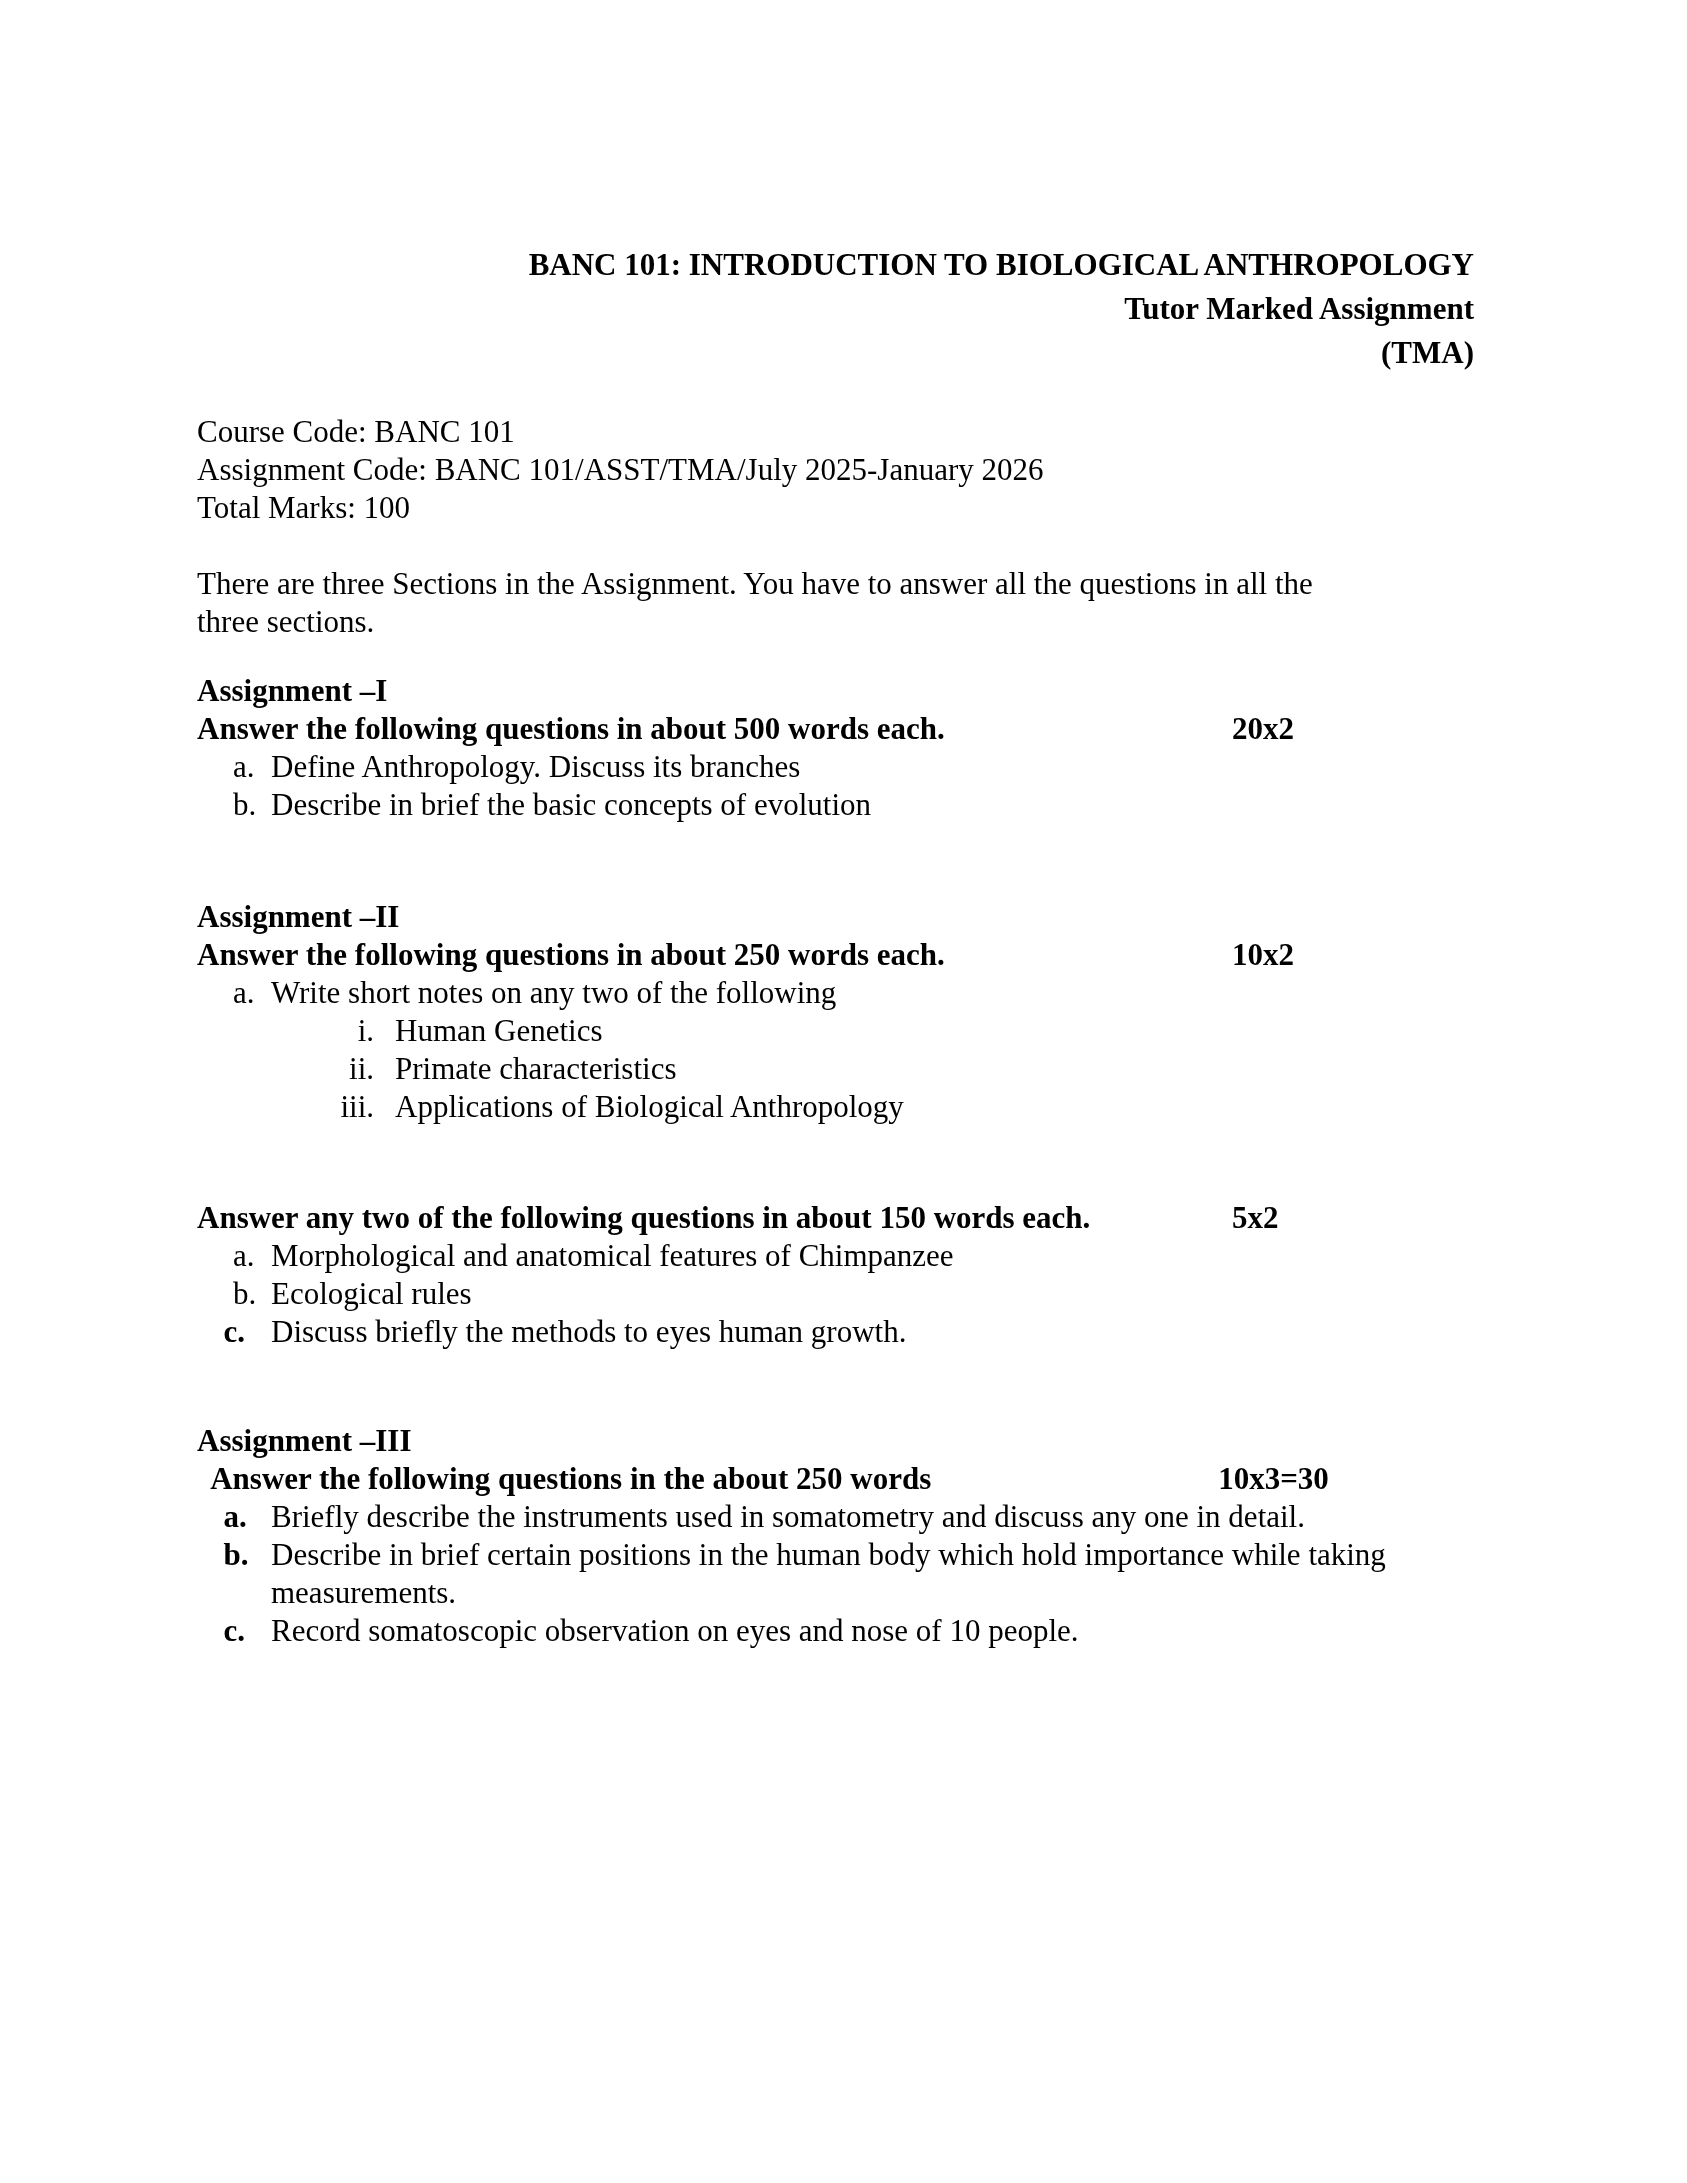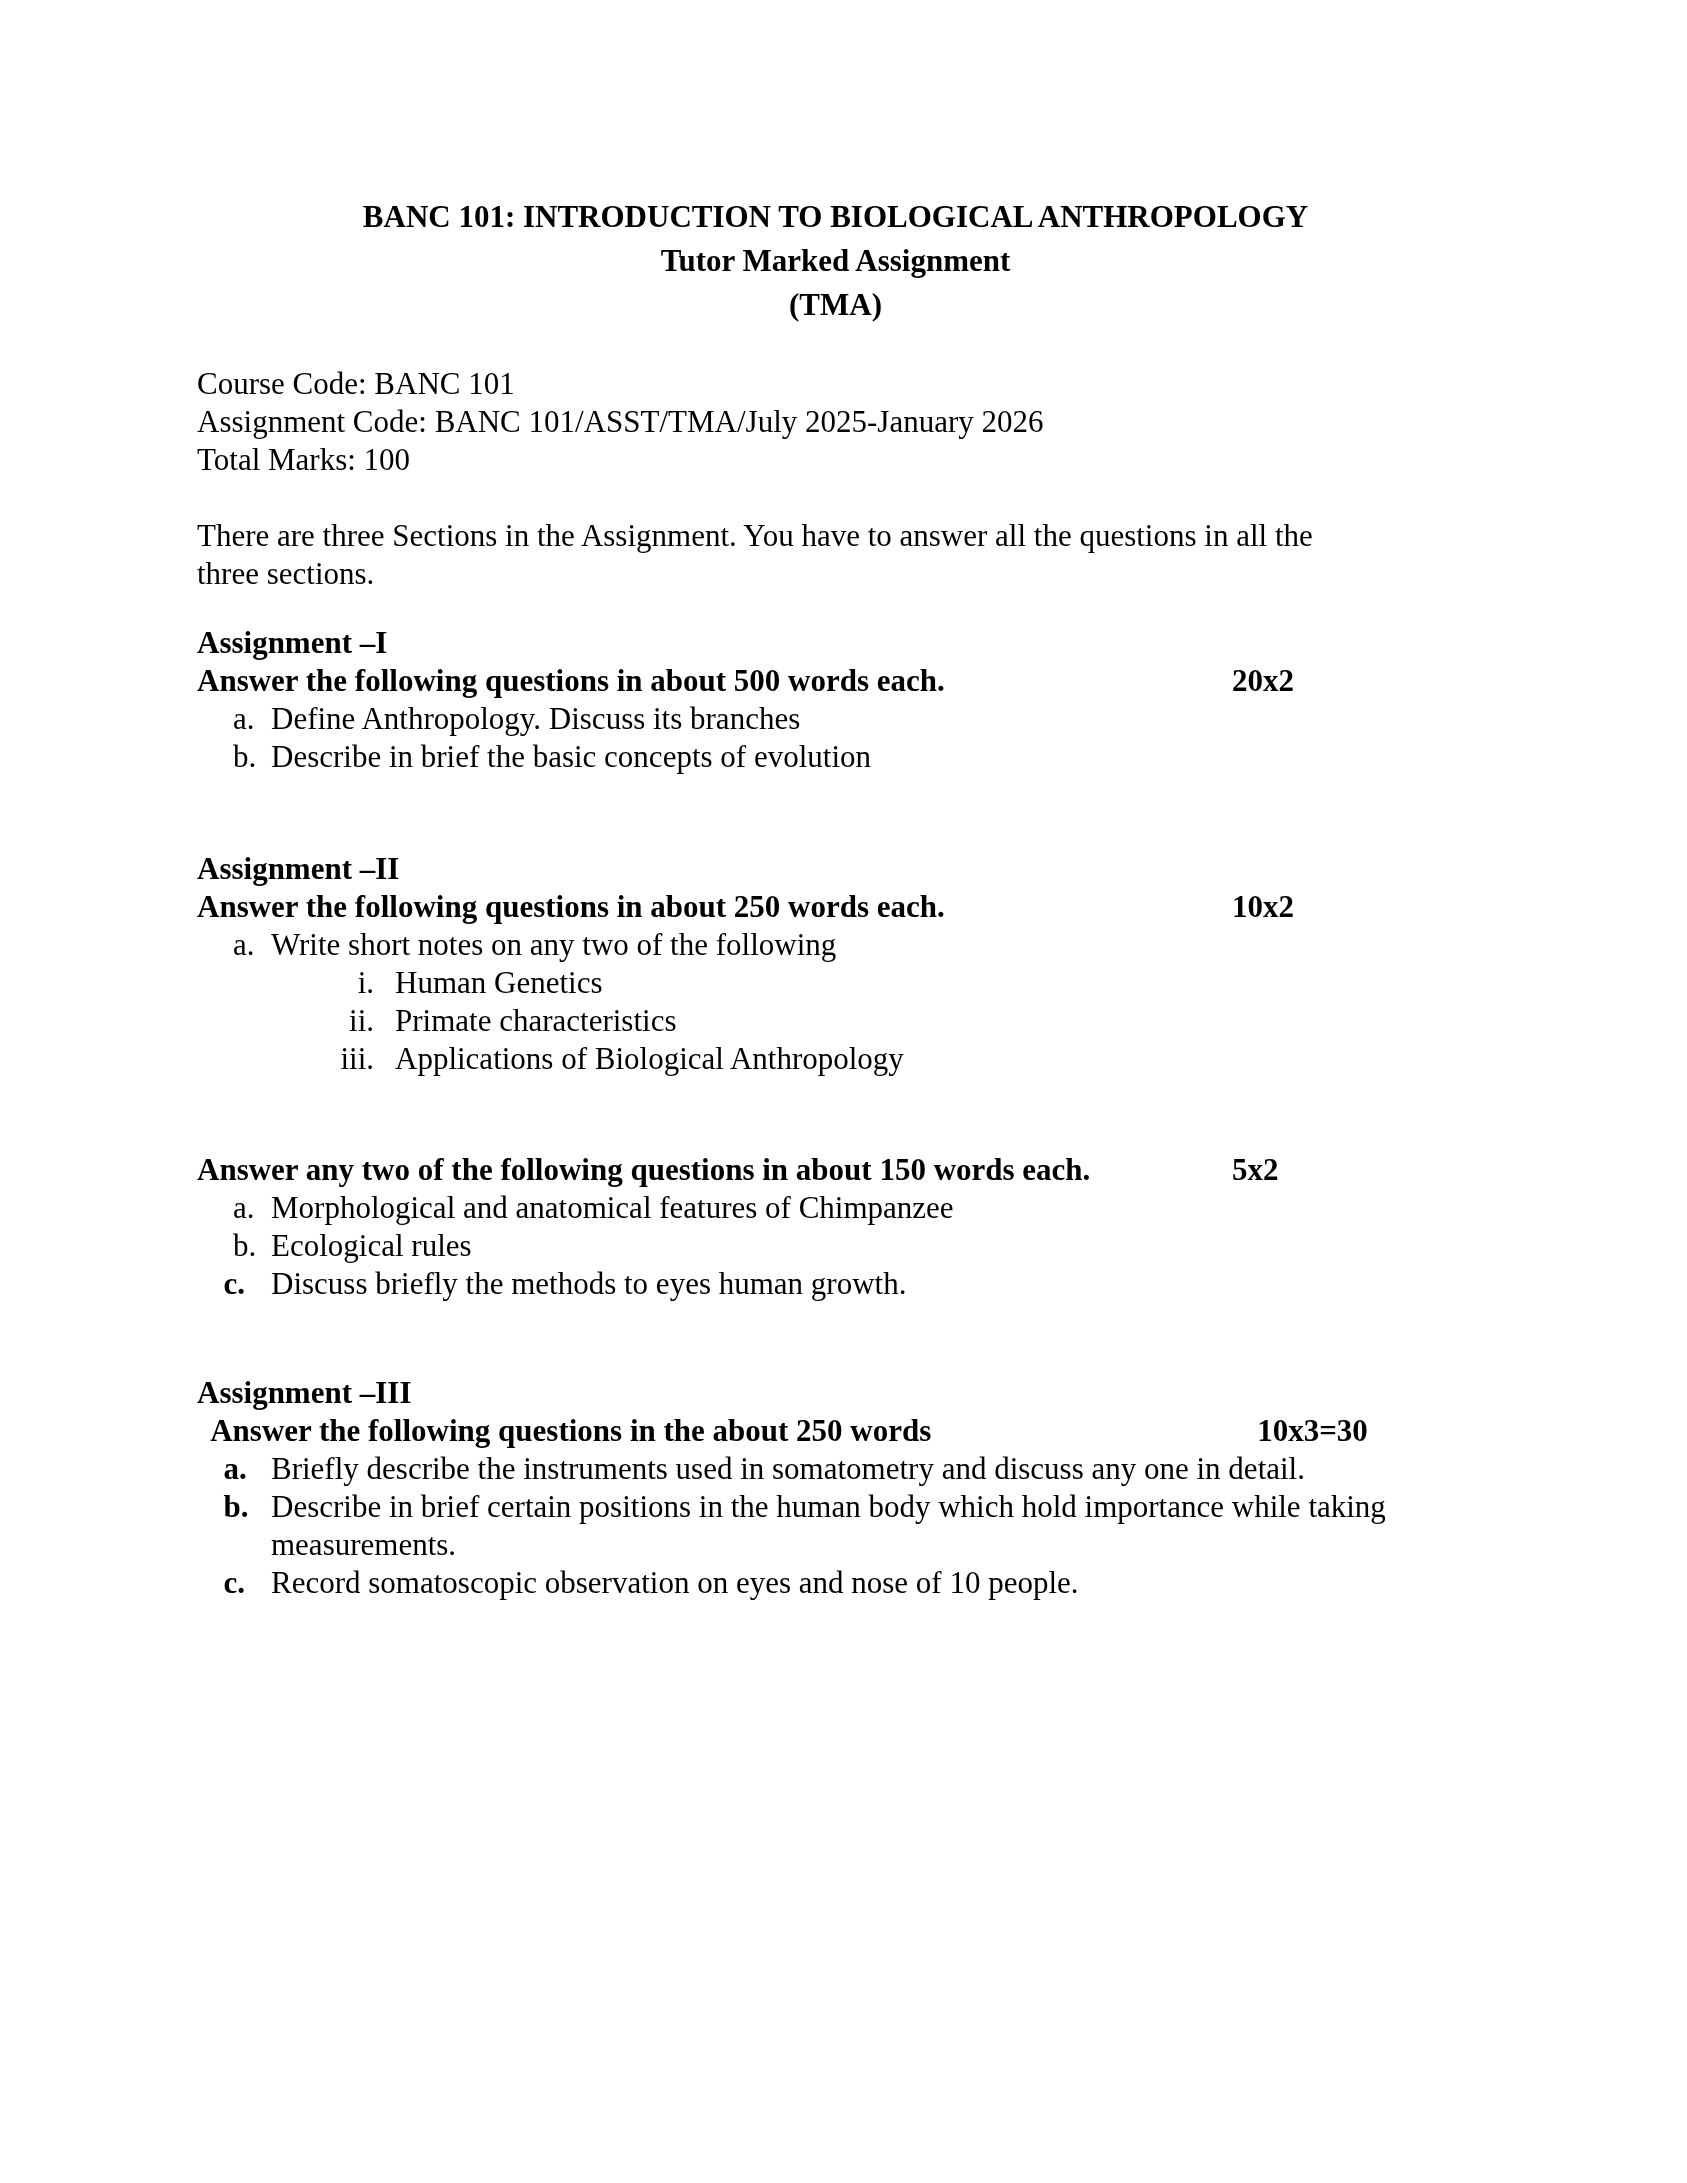--- a/index.html
+++ b/index.html
@@ -9,32 +9,32 @@
     height: 2183px;
     background: #ffffff;
     color: #000000;
     font-family: "Liberation Serif", "DejaVu Serif", serif;
     font-size: 31px;
     line-height: 38px;
     box-sizing: border-box;
     padding: 195px 213px 0 197px;
     overflow: hidden;
   }
-  .title-block { text-align: center; font-weight: bold; line-height: 44px; }
+  .title-block { text-align: right; font-weight: bold; line-height: 44px; margin-top: 48px; }
   .codes-block { text-align: left; margin-top: 38px; }
   .intro { font-weight: normal; margin-top: 38px; white-space: pre-line; }
   .heading { text-align: left; font-weight: bold; }
   .h1 { margin-top: 31px; }
   .h2 { margin-top: 74px; }
   .ans-any { margin-top: 73px; }
   .h3 { margin-top: 71px; }
   .instr { font-weight: bold; position: relative; }
   .instr .marks { position: absolute; left: 1035px; top: 0; font-weight: bold; }
   .instr.i3 { text-indent: 13.2px; }
-  .instr.i3 .marks { left: 1047px; }
+  .instr.i3 .marks { left: 1008px; }
   .alpha { position: relative; padding-left: 74px; }
   .alpha .marker { position: absolute; left: 36px; top: 0; }
   .alpha.bm .marker { font-weight: bold; left: 26.5px; }
   .roman { position: relative; padding-left: 198px; }
   .roman .marker { position: absolute; left: 0; top: 0; width: 177px; text-align: right; }
   .preline { white-space: pre-line; }
 </style>
 </head>
 <body>
 

